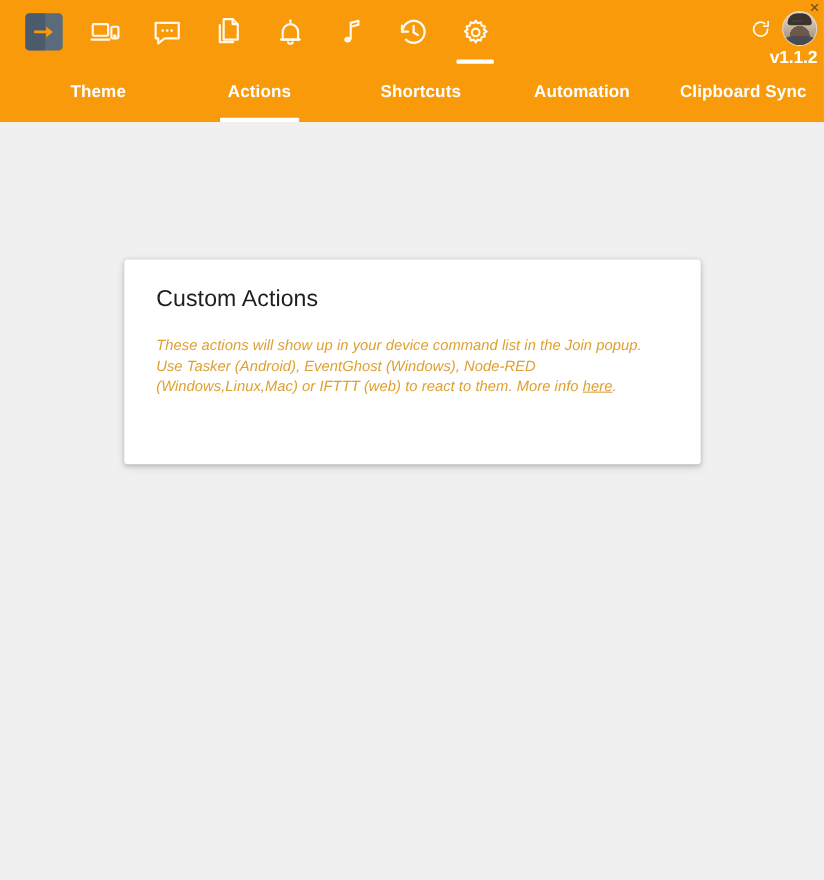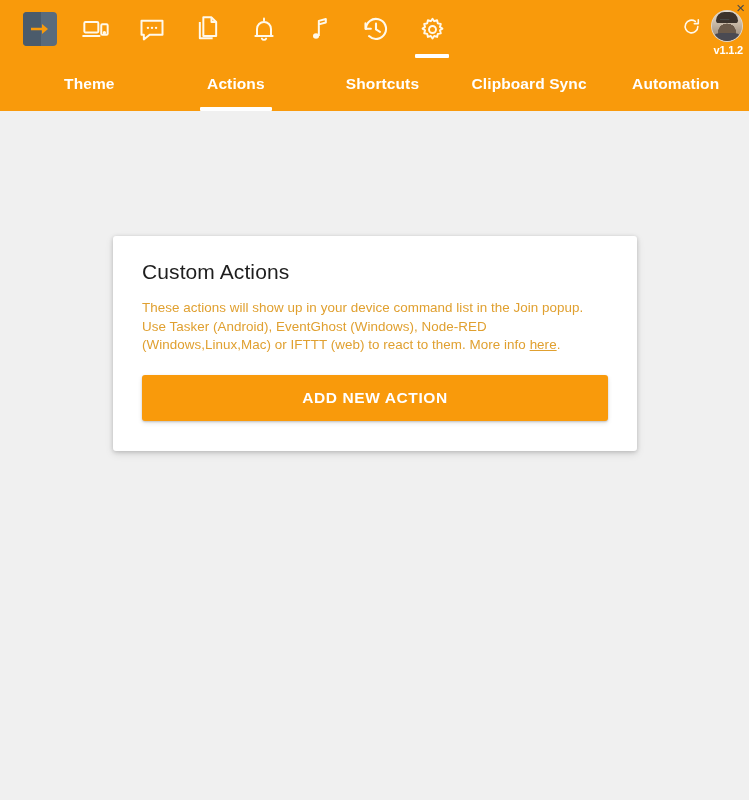--- a/index.html
+++ b/index.html
@@ -125,21 +125,21 @@
     font-family: "Liberation Sans", sans-serif;
     font-weight: 400;
   }
   .win-btn.min { align-self: flex-start; margin-top: 4px; font-size: 16px; }
 
   .version {
     position: absolute;
     right: 6px;
     top: 44px;
     color: #ffffff;
-    font-size: 11px;
+    font-size: 16px;
     font-weight: bold;
     letter-spacing: -0.2px;
   }
 
   
   .tab-row {
     position: absolute;
     left: 16px;
     right: 0;
     bottom: 0;
@@ -191,29 +191,30 @@
     border-radius: 3px;
     box-shadow: 0 1px 4px rgba(0,0,0,0.18), 0 3px 9px rgba(0,0,0,0.10);
     padding: 24px 29px 30px 29px;
   }
 
   .card-title {
     font-size: 21px;
     font-weight: normal;
     color: #1e1e1e;
     letter-spacing: 0.1px;
-    margin-bottom: 15px;
+    margin-bottom: 21px;
   }
 
   .card-desc {
     color: #e0a030;
     font-size: 13.4px;
     line-height: 18.5px;
     letter-spacing: 0.05px;
-    margin-bottom: 20px;
+    margin-bottom: 31px;
+    font-style: italic;
   }
 
   .card-desc a {
     color: #e0a030;
     text-decoration: underline;
   }
 
   .add-btn {
     display: block;
     width: 100%;
@@ -333,32 +334,31 @@
       <span>Theme</span>
     </div>
     <div class="tab">
       <span>Actions</span>
       <span class="tab-underline"></span>
     </div>
     <div class="tab">
       <span>Shortcuts</span>
     </div>
     <div class="tab">
+      <span>Automation</span>
+    </div>
+    <div class="tab">
       <span>Clipboard Sync</span>
-    </div>
-    <div class="tab">
-      <span>Automation</span>
     </div>
   </div>
 
 </div>
 
 <div class="content">
 
   <div class="card">
     <div class="card-title">Custom Actions</div>
 
     <div class="card-desc"><span>These actions will show up in your device command list in the Join popup. Use Tasker (Android), EventGhost (Windows), Node-RED (Windows,Linux,Mac) or IFTTT (web) to react to them. More info </span><a href="#">here</a><span>.</span></div>
 
-    <button class="add-btn">ADD NEW ACTION</button>
   </div>
 
 </div>
 
 </body></html>

